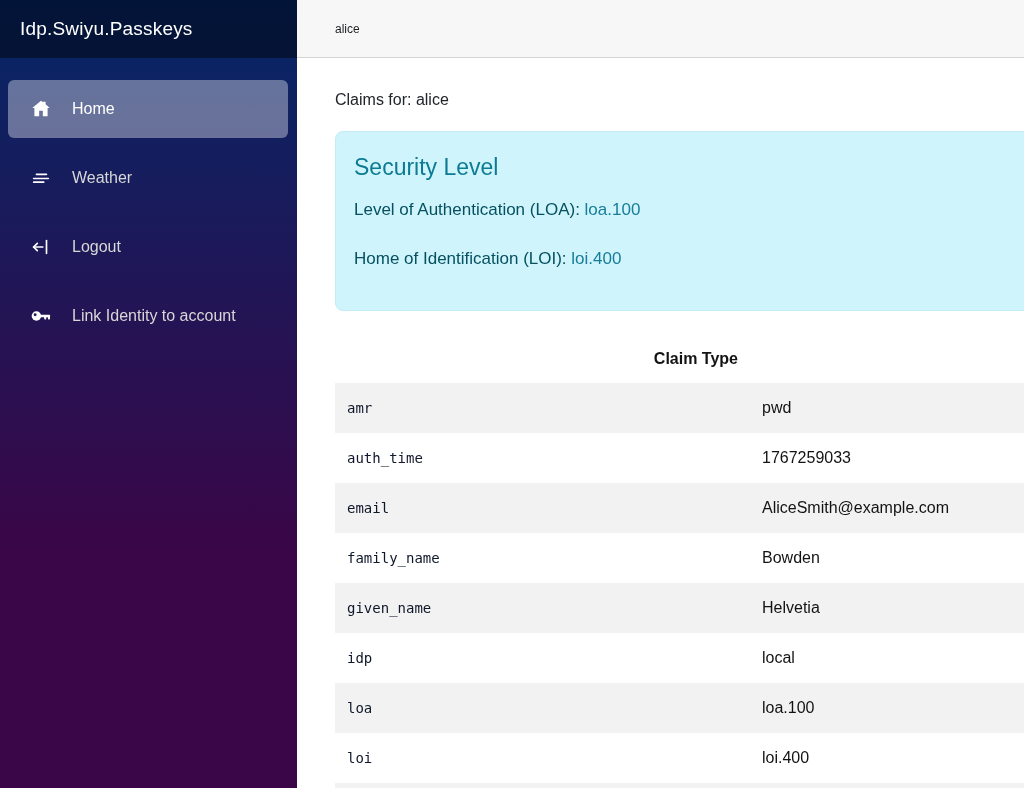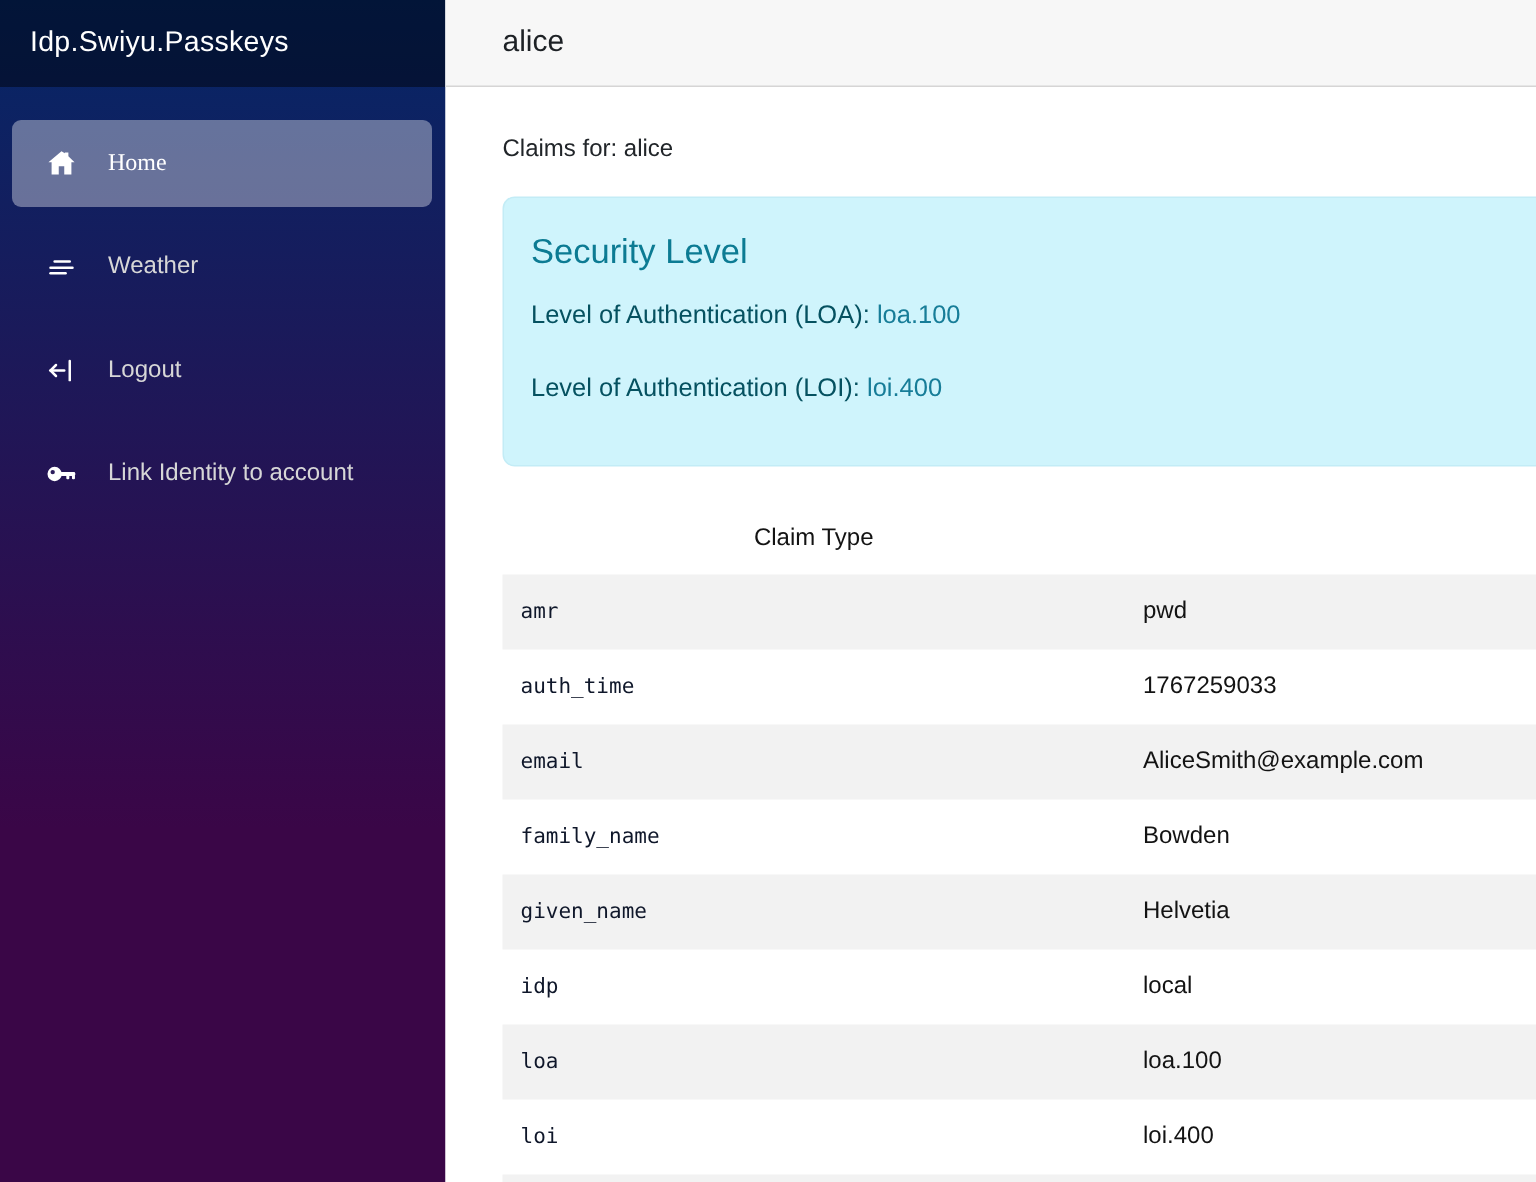--- a/index.html
+++ b/index.html
@@ -26,34 +26,34 @@
   .brand { color:#ffffff; font-size:19px; letter-spacing:0.2px; }
   .nav { padding-top:22px; display:flex; flex-direction:column; }
   .nav-item {
     display:flex; align-items:center;
     height:58px; margin:0 9px 11px 8px;
     border-radius:6px;
     padding-left:22px;
     color:#d7d7d7; font-size:16px;
     text-decoration:none; cursor:pointer;
   }
-  .nav-item.active { background:rgba(255,255,255,0.37); color:#ffffff;font-family:Liberation Serif, serif; }
+  .nav-item.active { background:rgba(255,255,255,0.37); color:#ffffff; }
   .nav-icon { width:22px; height:22px; margin-right:20px; flex:0 0 22px; display:inline-flex; }
   .nav-icon svg { width:22px; height:22px; }
 
   
   .main { flex:1 1 auto; min-width:0; display:flex; flex-direction:column; background:#ffffff; }
   .top-row {
     height:58px; flex:0 0 58px;
     background:#f7f7f7;
     border-bottom:1px solid #d6d5d5;
     display:flex; align-items:center;
     padding-left:38px;
   }
-  .user-link { color:#1d2125; font-size:20px; text-decoration:none; cursor:pointer; }
+  .user-link { color:#1d2125; font-size:12px; text-decoration:none; cursor:pointer; }
 
   .content { padding:31px 0 0 38px; width:1200px; }
   .page-heading { font-size:16px; line-height:22px; color:#212529; margin-bottom:20px; }
 
   
   .alert-info {
     width:1160px;
     background:#cff4fc;
     border:1px solid #c3ecf6;
     border-radius:8px;
@@ -66,21 +66,21 @@
   .alert-line strong { font-weight:normal; color:#055160; }
   .alert-line .val { color:#177d98; }
 
   
   .claims-table {
     width:1160px; margin-top:26px;
     border-collapse:collapse; table-layout:fixed;
   }
   .claims-table col.c1 { width:415px; }
   .claims-table th {
-    text-align:center; font-size:16px; line-height:24px; font-weight:normal;
+    text-align:right; font-size:16px; line-height:24px; font-weight:bold;
     color:#131313; padding:10px 12px 12px 12px;
   }
   .claims-table td {
     font-size:16px; line-height:24px; color:#131313;
     padding:13px 12px; vertical-align:middle;
   }
   .claims-table tbody tr:nth-child(odd) { background:#f2f2f2; }
   .claims-table td.claim-type {
     font-family:"DejaVu Sans Mono", monospace;
     font-size:14px; color:#0f172a;
@@ -153,21 +153,21 @@
   <article class="content">
     <div class="page-heading">Claims for: alice</div>
 
     <div class="alert-info">
       <div class="alert-title">Security Level</div>
       <p class="alert-line">
         <strong>Level of Authentication (LOA):</strong>
         <span class="val">loa.100</span>
       </p>
       <p class="alert-line">
-        <strong>Level of Authentication (LOI):</strong>
+        <strong>Home of Identification (LOI):</strong>
         <span class="val">loi.400</span>
       </p>
     </div>
 
     <table class="claims-table">
       <colgroup>
           <col class="c1">
           <col>
         </colgroup>
       <thead>

